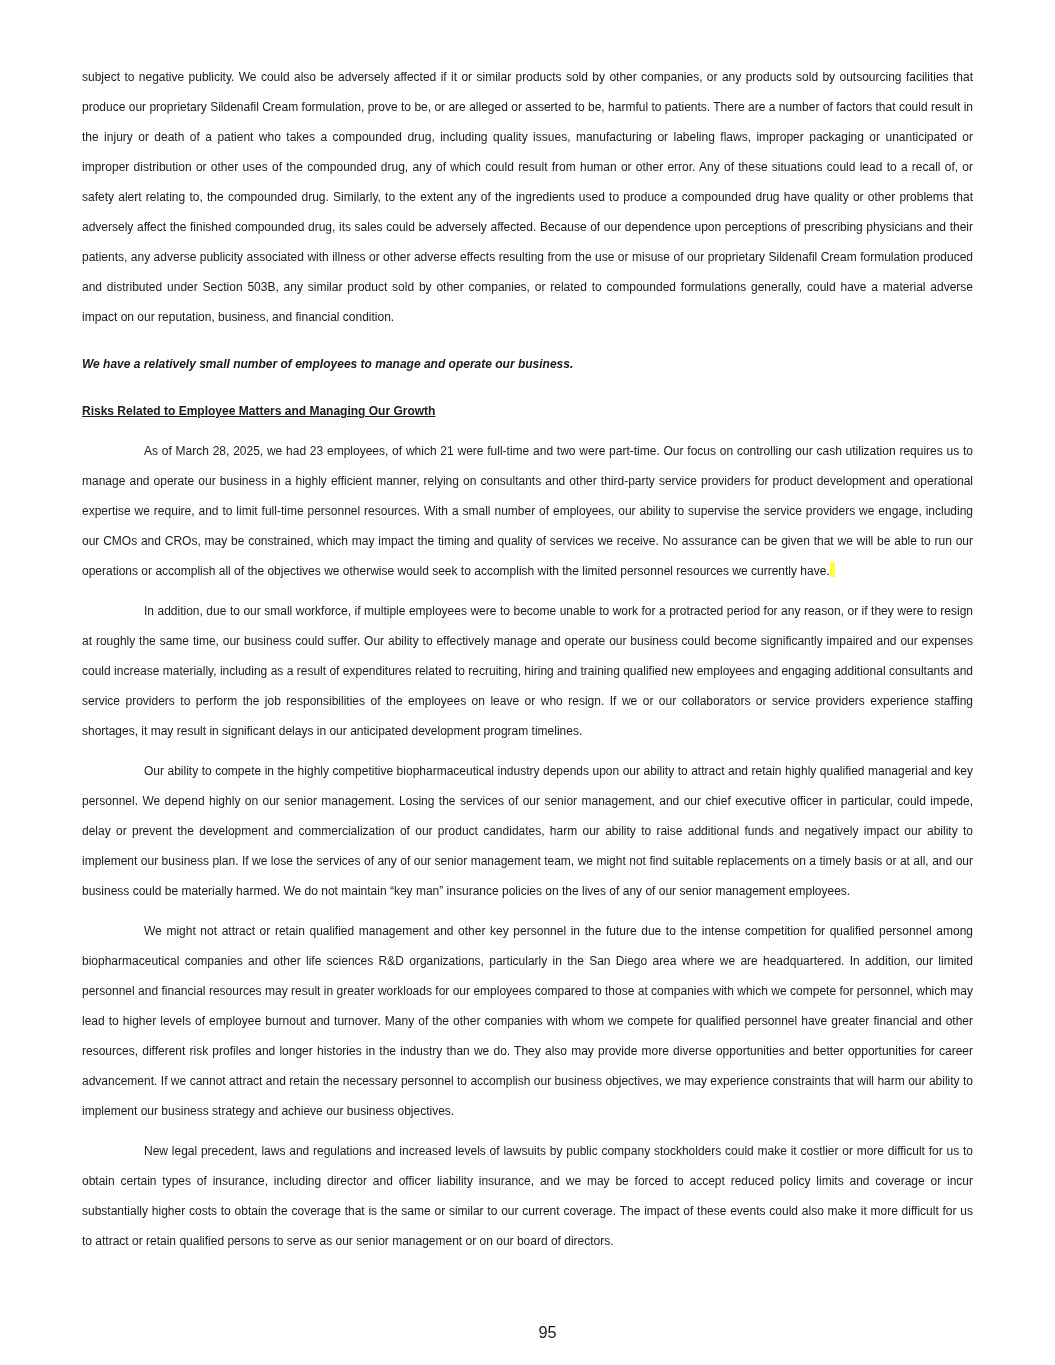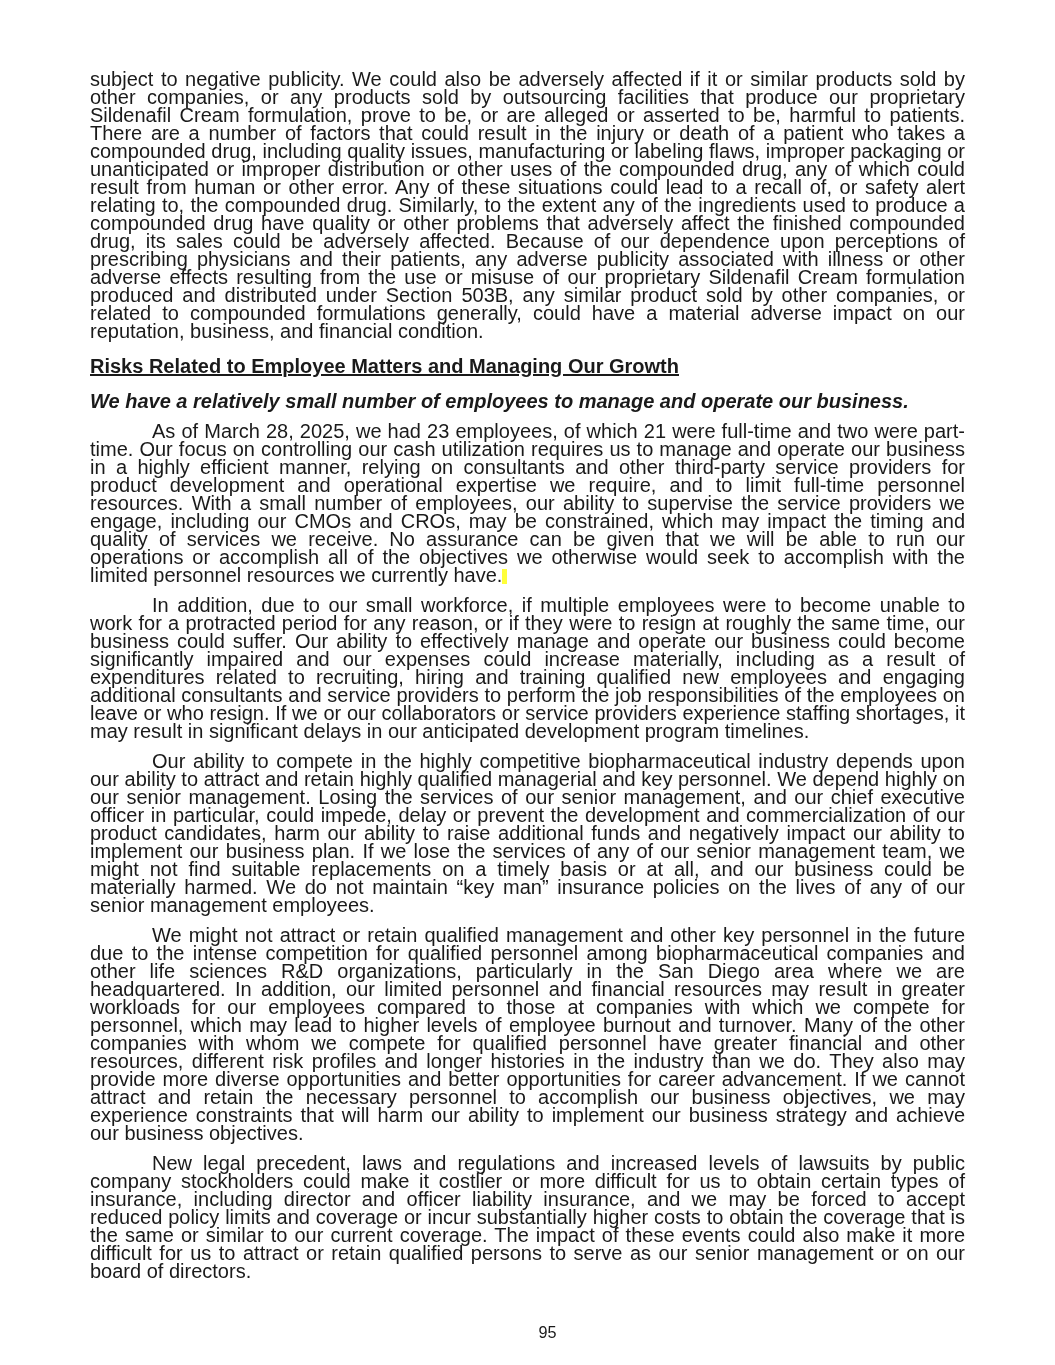--- a/index.html
+++ b/index.html
@@ -15,23 +15,23 @@
       font-family: "Liberation Sans", sans-serif;
       color: #1a1a1a;
     }
     .page {
       position: absolute;
       left: 78px;
       top: 58px;
       width: 899px;
     }
     p, .heading {
-      margin: 12px;
-      font-size: 20px;
-      line-height: 18px;
+      margin: 4px;
+      font-size: 12px;
+      line-height: 30px;
       text-align: justify;
       text-align-last: left;
     }
     .para { text-indent: 62px; }
     .gap-s { margin-top: 10px; }
     .section-title {
       font-weight: bold;
       text-decoration: underline;
       text-align: left;
       margin-top: 17px;
@@ -59,23 +59,23 @@
       margin-left: 20px;
     }
   </style>
 </head>
 <body>
 
 <div class="page">
 
   <p>subject to negative publicity. We could also be adversely affected if it or similar products sold by other companies, or any products sold by outsourcing facilities that produce our proprietary Sildenafil Cream formulation, prove to be, or are alleged or asserted to be, harmful to patients. There are a number of factors that could result in the injury or death of a patient who takes a compounded drug, including quality issues, manufacturing or labeling flaws, improper packaging or unanticipated or improper distribution or other uses of the compounded drug, any of which could result from human or other error. Any of these situations could lead to a recall of, or safety alert relating to, the compounded drug. Similarly, to the extent any of the ingredients used to produce a compounded drug have quality or other problems that adversely affect the finished compounded drug, its sales could be adversely affected. Because of our dependence upon perceptions of prescribing physicians and their patients, any adverse publicity associated with illness or other adverse effects resulting from the use or misuse of our proprietary Sildenafil Cream formulation produced and distributed under Section 503B, any similar product sold by other companies, or related to compounded formulations generally, could have a material adverse impact on our reputation, business, and financial condition.</p>
 
+  <div class="heading subhead">We have a relatively small number of employees to manage and operate our business.</div>
+
   <div class="heading section-title">Risks Related to Employee Matters and Managing Our Growth</div>
-
-  <div class="heading subhead">We have a relatively small number of employees to manage and operate our business.</div>
 
   <p class="para gap-s"><span>As of March 28, 2025, we had 23 employees, of which 21 were full-time and two were part-time. Our focus on controlling our cash utilization requires us to manage and operate our business in a highly efficient manner, relying on consultants and other third-party service providers for product development and operational expertise we require, and to limit full-time personnel resources. With a small number of employees, our ability to supervise the service providers we engage, including our CMOs and CROs, may be constrained, which may impact the timing and quality of services we receive. No assurance can be given that we will be able to run our operations or accomplish all of the objectives we otherwise would seek to accomplish with the limited personnel resources we currently have.</span><span class="highlight"></span></p>
 
   <p class="para gap-s">In addition, due to our small workforce, if multiple employees were to become unable to work for a protracted period for any reason, or if they were to resign at roughly the same time, our business could suffer. Our ability to effectively manage and operate our business could become significantly impaired and our expenses could increase materially, including as a result of expenditures related to recruiting, hiring and training qualified new employees and engaging additional consultants and service providers to perform the job responsibilities of the employees on leave or who resign. If we or our collaborators or service providers experience staffing shortages, it may result in significant delays in our anticipated development program timelines.</p>
 
 
   <p class="para gap-s">Our ability to compete in the highly competitive biopharmaceutical industry depends upon our ability to attract and retain highly qualified managerial and key personnel. We depend highly on our senior management. Losing the services of our senior management, and our chief executive officer in particular, could impede, delay or prevent the development and commercialization of our product candidates, harm our ability to raise additional funds and negatively impact our ability to implement our business plan. If we lose the services of any of our senior management team, we might not find suitable replacements on a timely basis or at all, and our business could be materially harmed. We do not maintain “key man” insurance policies on the lives of any of our senior management employees.</p>
 
   <p class="para gap-s">We might not attract or retain qualified management and other key personnel in the future due to the intense competition for qualified personnel among biopharmaceutical companies and other life sciences R&amp;D organizations, particularly in the San Diego area where we are headquartered. In addition, our limited personnel and financial resources may result in greater workloads for our employees compared to those at companies with which we compete for personnel, which may lead to higher levels of employee burnout and turnover. Many of the other companies with whom we compete for qualified personnel have greater financial and other resources, different risk profiles and longer histories in the industry than we do. They also may provide more diverse opportunities and better opportunities for career advancement. If we cannot attract and retain the necessary personnel to accomplish our business objectives, we may experience constraints that will harm our ability to implement our business strategy and achieve our business objectives.</p>
 

